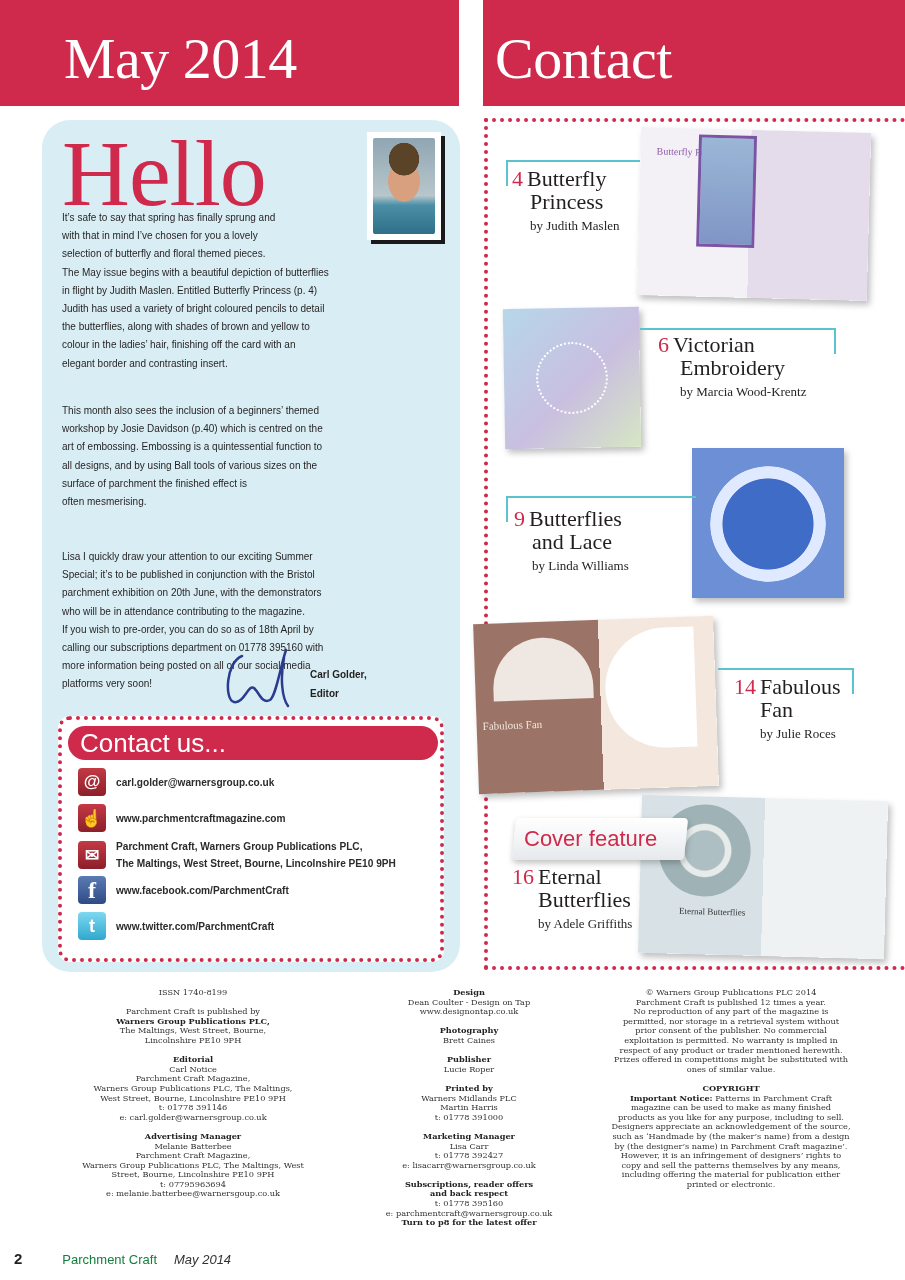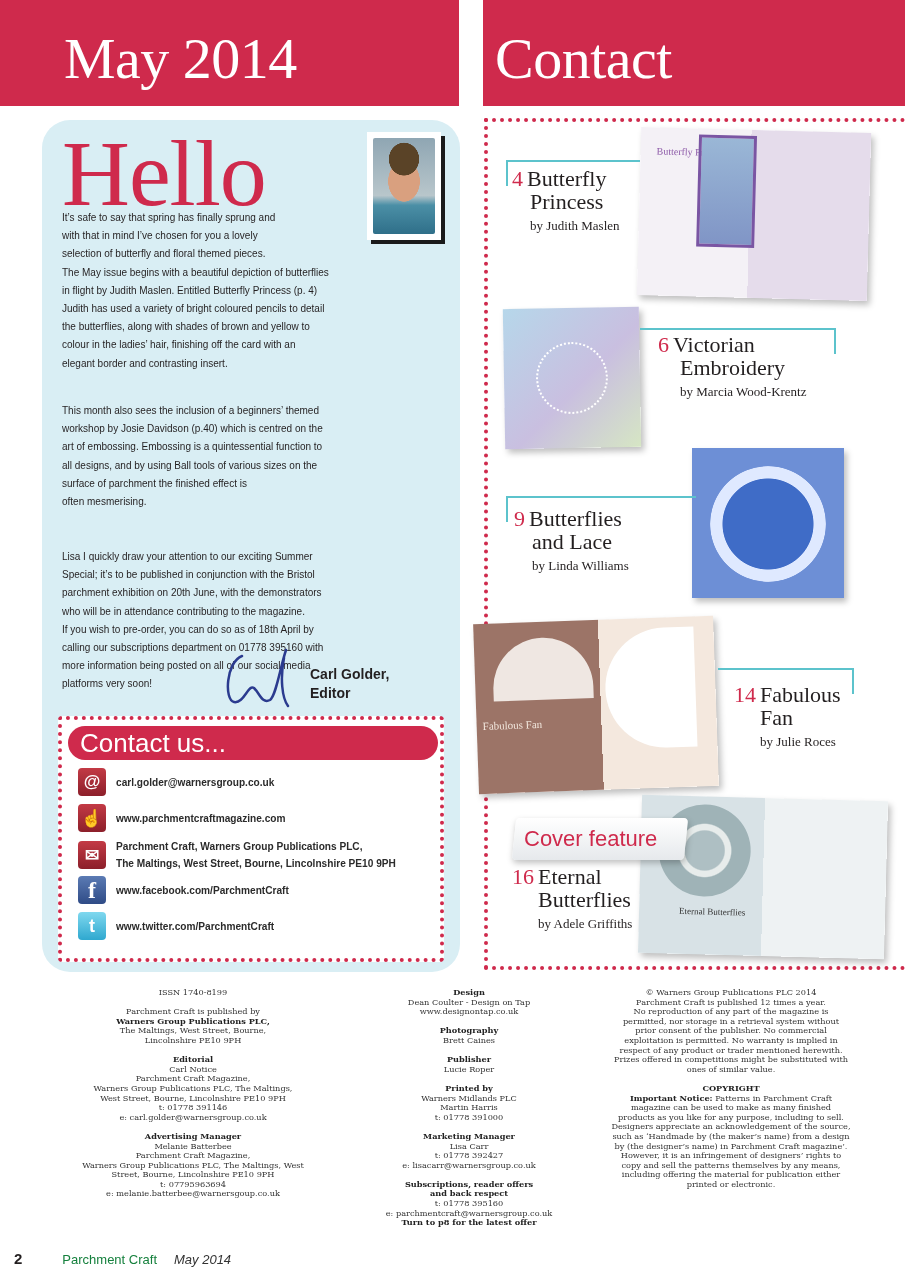--- a/index.html
+++ b/index.html
@@ -27,25 +27,25 @@
           radial-gradient(ellipse 40% 28% at 50% 22%, #5a4327 0 60%, transparent 62%),
           radial-gradient(ellipse 36% 30% at 50% 45%, #d9a07f 0 70%, transparent 72%),
           linear-gradient(180deg, #8fa6b3 0%, #b8c6cb 60%, #4b8fa6 70%, #2f6f89 100%); }
   .hello-text { position: absolute; left: 20px; width: 392px; font-size: 10px; line-height: 18.2px; color: #231f20; }
   .p1 { top: 89px; }
   .p2 { top: 282px; }
   .p3 { top: 428px; }
   .hello-text .line { display: block; white-space: nowrap; }
 
   .signature { position: absolute; left: 180px; top: 528px; width: 80px; height: 60px; }
-  .sig-name { position: absolute; left: 268px; top: 545px; font-size: 14px; font-weight: bold; line-height: 19px; }
+  .sig-name { position: absolute; left: 268px; top: 545px; font-size: 10px; font-weight: bold; line-height: 19px; }
 
   
   .contact-box { position: absolute; left: 16px; top: 596px; width: 386px; height: 246px;
-                 border: 4px dotted #cf2a4c; border-radius: 4px; background: #ffffff; }
+                 border: 4px dotted #cf2a4c; border-radius: 12px; background: #ffffff; }
   .contact-banner { position: absolute; left: 6px; top: 6px; width: 370px; height: 34px;
                     background: #cf2a4c; border-radius: 17px; color: #fff; font-size: 26px;
                     padding-left: 12px; line-height: 34px; font-family: "Liberation Sans", sans-serif; }
   .contact-row { position: absolute; left: 16px; display: flex; align-items: center; }
   .cicon { width: 28px; height: 28px; border-radius: 4px; display: flex; align-items: center;
            justify-content: center; color: #fff; font-weight: bold; font-size: 17px; flex: 0 0 28px; }
   .cicon.red { background: linear-gradient(180deg, #c33a45, #8c1f2a); }
   .cicon.fb { background: linear-gradient(180deg, #5b7bb4, #2f4b86); font-family: "Liberation Serif", serif; font-size: 24px; }
   .cicon.tw { background: linear-gradient(180deg, #7fd8ef, #2fa8cf); font-size: 18px; }
   .ctext { margin-left: 10px; font-size: 11.5px; font-weight: bold; color: #2b2b2b; line-height: 17px;
@@ -222,21 +222,21 @@
   </div>
 
   <div class="bracket l" style="left:22px; top:378px; width:190px; height:26px;"></div>
   <div class="feat" style="left:30px; top:388px;">
     <div><span class="num">9</span> <span class="title">Butterflies</span></div>
     <div class="title" style="padding-left:18px;">and Lace</div>
     <div class="by" style="padding-left:18px;">by Linda Williams</div>
   </div>
 
   <div class="bracket r" style="left:234px; top:550px; width:136px; height:26px;"></div>
-  <div class="feat" style="left:250px; top:556px;margin-top:8px;">
+  <div class="feat" style="left:250px; top:556px;">
     <div><span class="num">14</span> <span class="title">Fabulous</span></div>
     <div class="title" style="padding-left:26px;">Fan</div>
     <div class="by" style="padding-left:26px;">by Julie Roces</div>
   </div>
 
   <div class="cover-ribbon">
     <span>Cover feature</span>
   </div>
   <div class="feat" style="left:28px; top:746px;">
     <div><span class="num">16</span> <span class="title">Eternal</span></div>

